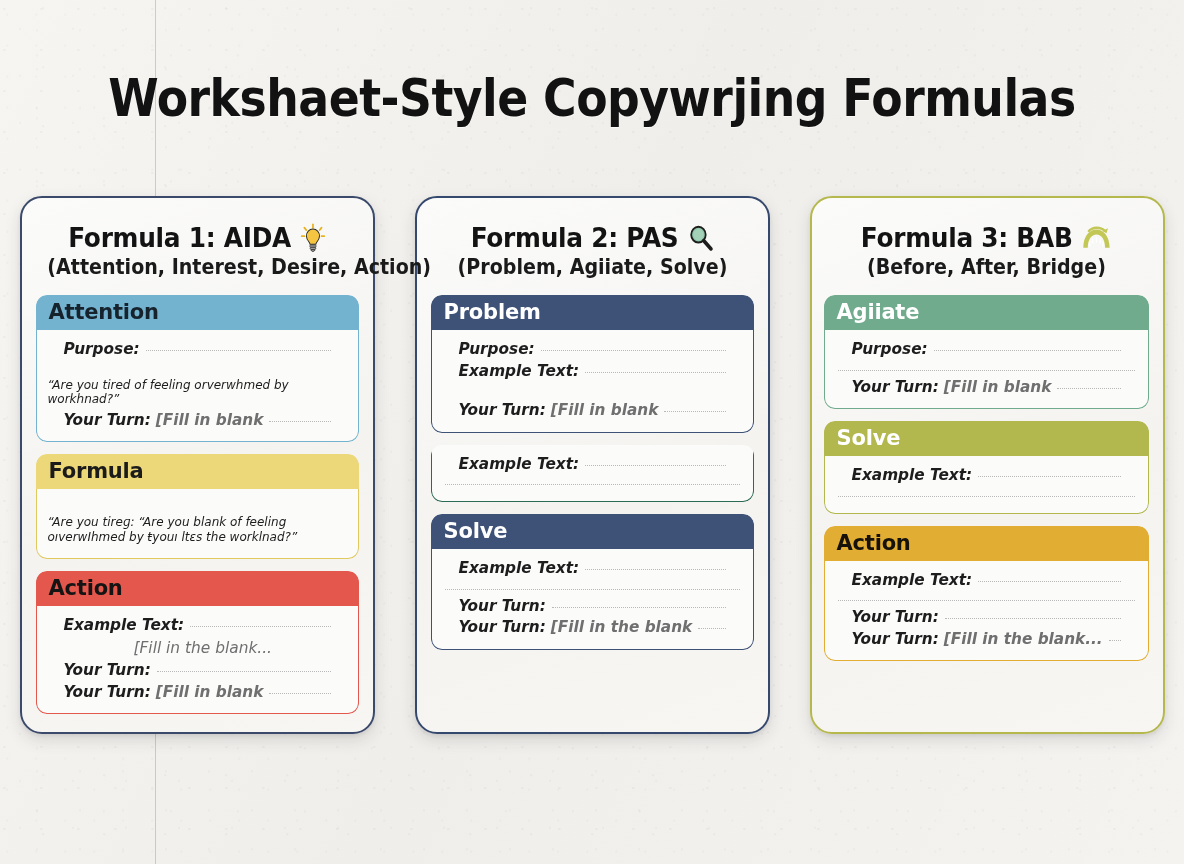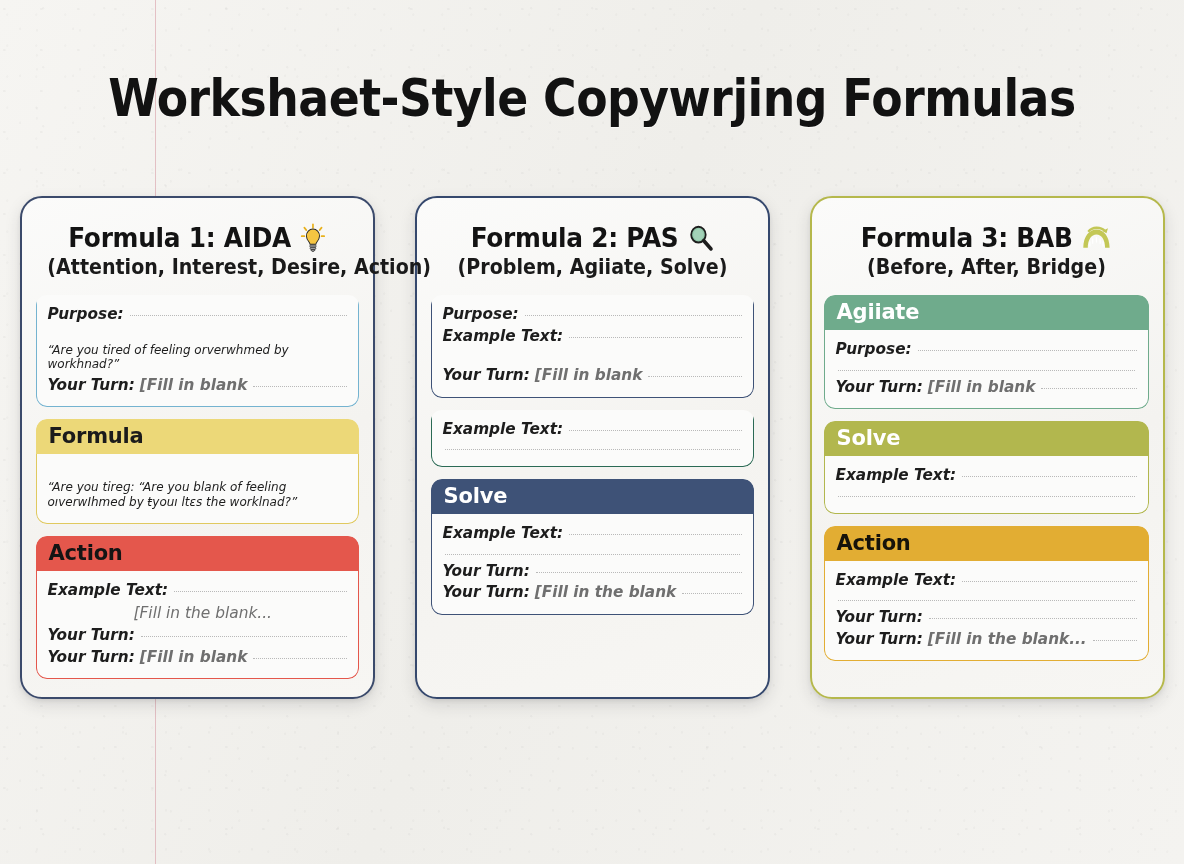--- a/index.html
+++ b/index.html
@@ -78,21 +78,21 @@
     background:#fbfbfa;
     border-radius:0 0 11px 11px;
     padding:8px 11px 9px 11px;
     border:1.6px solid transparent;
     border-top:none;
   }
   .row{
     display:flex;align-items:baseline;
     font-family:"DejaVu Sans","Liberation Sans",sans-serif;
     font-style:italic;font-size:15.3px;color:#1d1d1d;
-    line-height:1.28;margin:2px 0;
+    line-height:1.28;margin:2px 16px;
   }
   .row .lbl{font-weight:bold;white-space:nowrap;flex:0 0 auto;}
   .row .val{color:#6f6f6f;font-weight:bold;white-space:nowrap;margin-left:5px;flex:0 0 auto;}
   .row .dots{
     flex:1 1 auto;margin-left:6px;min-width:10px;
     border-bottom:1.7px dotted #b9b9b9;
     transform:translateY(-3px);
   }
   .fullrule{
     height:1px;margin:9px 2px 7px 2px;
@@ -133,20 +133,21 @@
                 </g>
                 <path d="M16 6.5c-4.4 0-7.6 3.3-7.6 7.4 0 3 1.8 5 3.1 6.5.7.8 1 1.5 1.1 2.3h6.8c.1-.8.4-1.5 1.1-2.3 1.3-1.5 3.1-3.5 3.1-6.5 0-4.1-3.2-7.4-7.6-7.4z" fill="#f5c542" stroke="#2b2b2b" stroke-width="1.1"></path>
                 <rect x="12.3" y="23.6" width="7.4" height="2" rx="1" fill="#c9c9c9" stroke="#2b2b2b" stroke-width=".9"></rect>
                 <rect x="12.7" y="26" width="6.6" height="1.9" rx=".9" fill="#c9c9c9" stroke="#2b2b2b" stroke-width=".9"></rect>
                 <path d="M13.6 28.4h4.8c-.3 1.2-1.2 2-2.4 2s-2.1-.8-2.4-2z" fill="#9a9a9a" stroke="#2b2b2b" stroke-width=".9"></path>
               </svg></span>
           </div>
           <div class="card-sub">(Attention, Interest, Desire, Action)</div>
         </div>
         <div class="section">
+          <div class="section-head" style="background: rgb(116, 179, 208); color: rgb(22, 34, 44);">Attention</div>
           <div class="section-body" style="border-color: rgb(116, 179, 208);">
             <div class="row">
               <span class="lbl">Purpose:</span>
               <span class="dots"></span>
             </div>
             <div class="freetext">“Are you tired of feeling orverwhmed by workhnad?”</div>
             <div class="row">
               <span class="lbl">Your Turn:</span>
               <span class="val">[Fill in blank</span>
               <span class="dots"></span>
@@ -185,20 +186,21 @@
             <span>Formula 2: PAS</span>
             <span class="title-icon"><svg width="30" height="30" viewBox="0 0 32 32">
                 <circle cx="13.5" cy="12.5" r="8.4" fill="#8fc6a8" stroke="#1d1d1d" stroke-width="2.1"></circle>
                 <circle cx="13.5" cy="12.5" r="6" fill="#a8d4bc" opacity=".8"></circle>
                 <line x1="19.6" y1="18.8" x2="28" y2="27.6" stroke="#1d1d1d" stroke-width="4" stroke-linecap="round"></line>
               </svg></span>
           </div>
           <div class="card-sub">(Problem, Agiiate, Solve)</div>
         </div>
         <div class="section">
+          <div class="section-head" style="background: rgb(62, 82, 119); color: rgb(255, 255, 255);">Problem</div>
           <div class="section-body" style="border-color: rgb(62, 82, 119);">
             <div class="row">
               <span class="lbl">Purpose:</span>
               <span class="dots"></span>
             </div>
             <div class="row">
               <span class="lbl">Example Text:</span>
               <span class="dots"></span>
             </div>
             <div class="spacer"></div>

